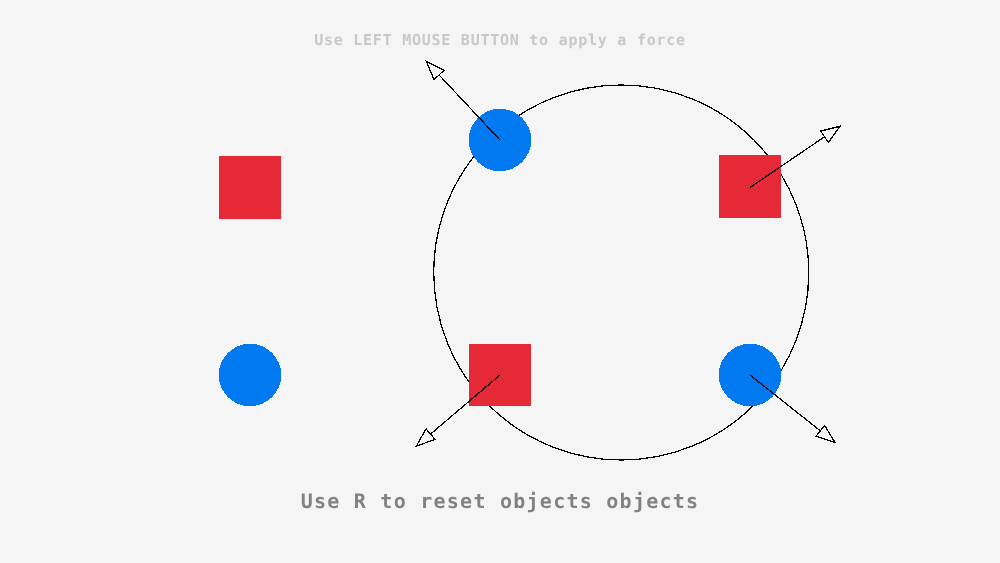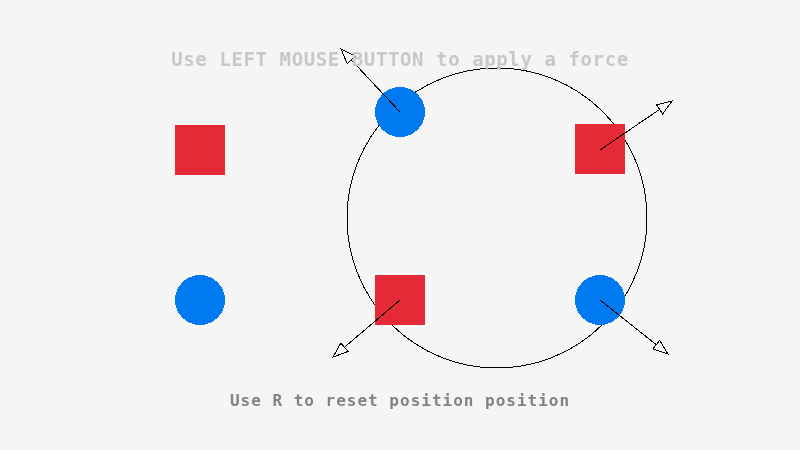--- a/index.html
+++ b/index.html
@@ -28,22 +28,22 @@
   .hint {
     position: absolute;
     left: 0;
     width: 100%;
     text-align: center;
     font-weight: bold;
     white-space: pre;
     pointer-events: none;
   }
   .hint-top {
-    top: 48px;
-    font-size: 19px;
+    top: 25px;
+    font-size: 12px;
     letter-spacing: 0.6px;
   }
   .hint-bottom {
     top: 391px;
     font-size: 16px;
     letter-spacing: 1px;
   }
 </style>
 </head>
 <body style="background: rgb(245, 245, 245);">
@@ -62,14 +62,14 @@
       <line x1="600" y1="150" x2="659.5993068005869" y2="109.43936064960064" stroke="#000000" stroke-width="1"></line>
       <polygon points="672,101 656.5048745624,104.89243980981581 662.6937390387737,113.98628148938548" fill="none" stroke="#000000" stroke-width="1" stroke-linejoin="miter"></polygon>
       <line x1="400" y1="300" x2="344.42488136436054" y2="347.2803248094246" stroke="#000000" stroke-width="1"></line>
       <polygon points="333,357 347.98876226757153,351.4694479763568 340.86100046114956,343.0912016424924" fill="none" stroke="#000000" stroke-width="1" stroke-linejoin="miter"></polygon>
       <line x1="600" y1="300" x2="656.2533372875256" y2="344.6717678459762" stroke="#000000" stroke-width="1"></line>
       <polygon points="668,354 659.6736890773343,340.3646581847356 652.8329854977169,348.9788775072168" fill="none" stroke="#000000" stroke-width="1" stroke-linejoin="miter"></polygon>
     </svg>
 
   <div class="hint hint-top" style="color: rgb(200, 200, 200);">Use LEFT MOUSE BUTTON to apply a force</div>
 
-  <div class="hint hint-bottom" style="color: rgb(130, 130, 130);">Use R to reset position position</div>
+  <div class="hint hint-bottom" style="color: rgb(130, 130, 130);">Use R to reset objects objects</div>
 </div>
 
 </body></html>

